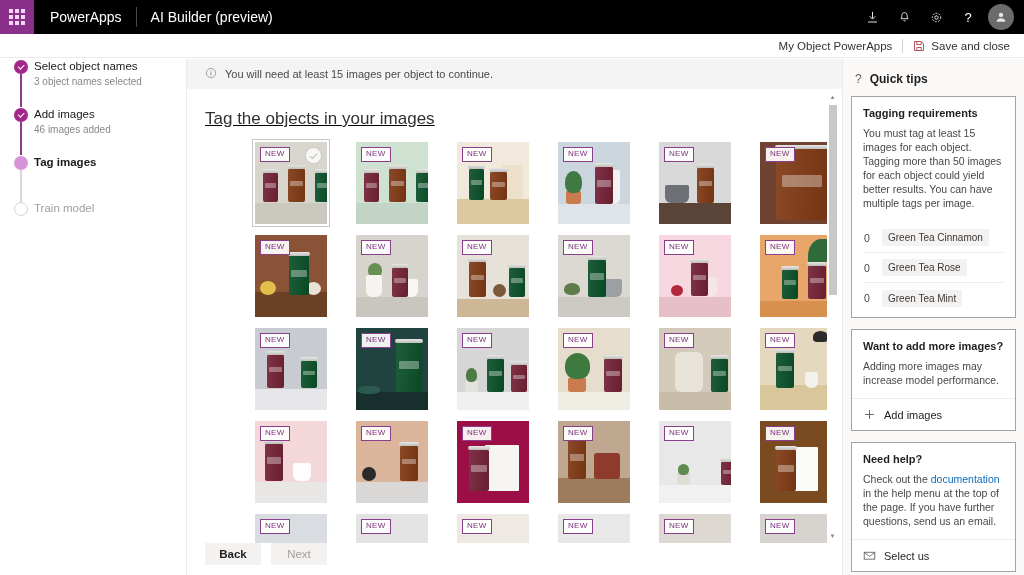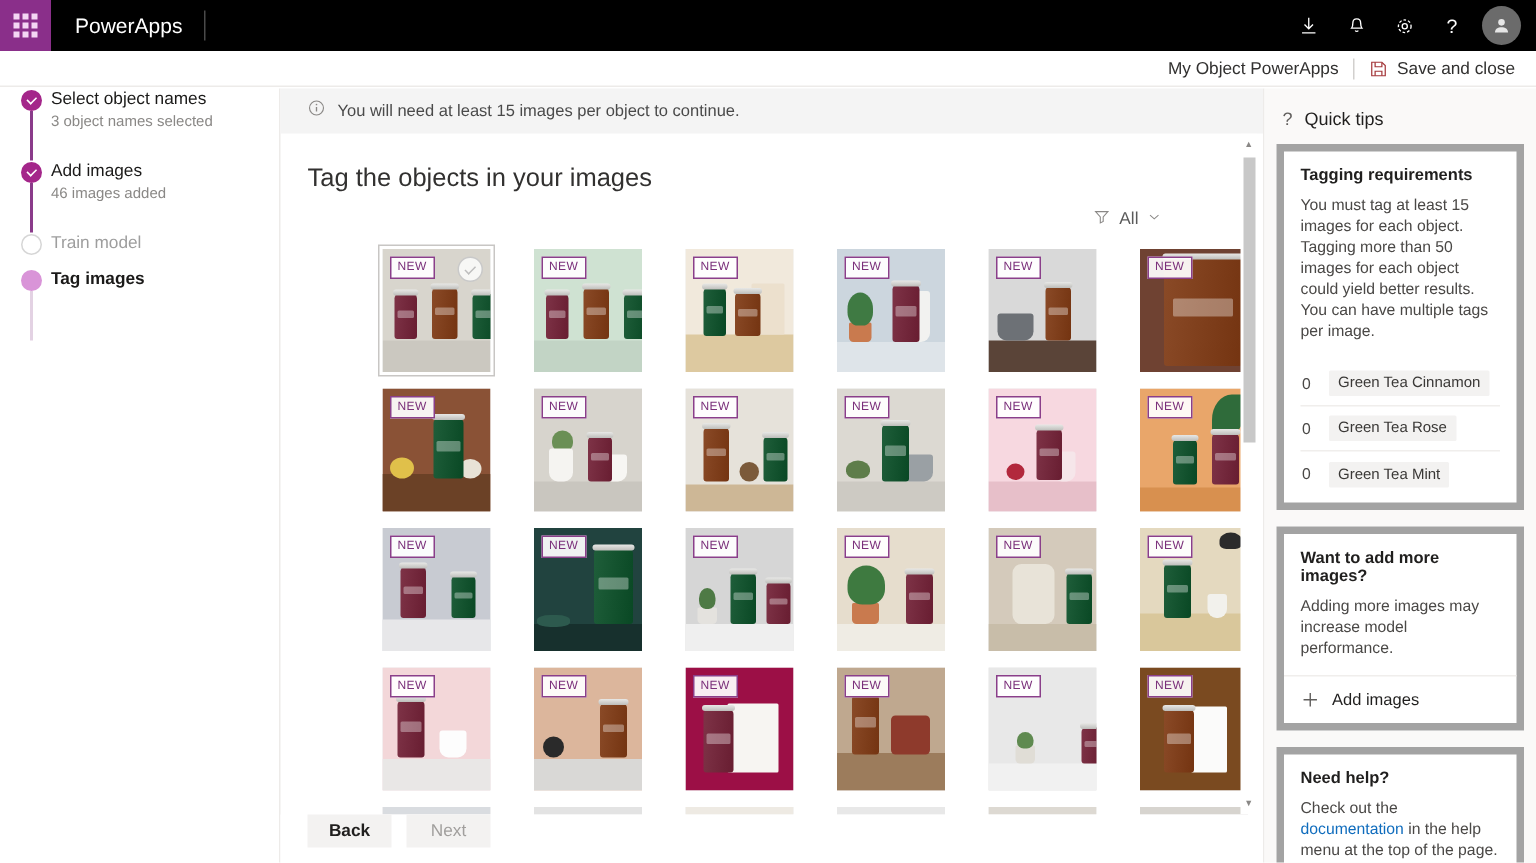--- a/index.html
+++ b/index.html
@@ -153,20 +153,21 @@
     background: #f4f4f4;
     display: flex; align-items: center;
     padding-left: 18px;
     gap: 8px;
   }
   .infobar .txt { font-size: 11px; color: #4a4a4a; }
   .panel-scroll {
     position: relative;
     height: 454px;
     overflow: hidden;
+    text-decoration: underline;
   }
   .panel-inner { padding: 0 24px 0 18px; }
   .page-title {
     font-size: 17px; color: #323130;
     padding-top: 20px;
     font-weight: normal;
   }
   .filter-row {
     display: flex; justify-content: flex-end; align-items: center;
     padding-top: 10px; padding-right: 44px;
@@ -323,24 +324,24 @@
     width: 181px; height: 516px;
     background: #faf9f8;
     padding: 8px 8px 0 8px;
     overflow: hidden;
   }
   .tips-head {
     display: flex; align-items: center; gap: 8px;
     padding: 5px 4px 10px 4px;
   }
   .tips-head .q { font-size: 12px; color: #605e5c; }
-  .tips-head .t { font-size: 12px; color: #201f1e; font-weight: normal; }
+  .tips-head .t { font-size: 12px; color: #201f1e; font-weight: bold; }
   .card {
     background: #ffffff;
-    border: 5px solid #a3a3a3;
+    border: 1px solid #a3a3a3;
     margin-bottom: 11px;
   }
   .card-body { padding: 10px 11px 11px 11px; }
   .card-title {
     font-size: 11px; color: #201f1e; font-weight: bold;
     margin-bottom: 7px;
   }
   .card-text {
     font-size: 10.5px; color: #4a4846; line-height: 14px;
   }
@@ -380,20 +381,21 @@
         <i></i>
         <i></i>
         <i></i>
         <i></i>
         <i></i>
         <i></i>
     </div>
   </div>
   <div class="suite-brand">PowerApps</div>
   <div class="suite-div"></div>
+  <div class="suite-app">AI Builder (preview)</div>
 
   <div class="suite-right">
     <div class="suite-icon">
       <svg width="13" height="13" viewBox="0 0 16 16">
           <path d="M8 1v8M4.5 6.5L8 10l3.5-3.5M2.5 13.5h11" stroke="#fff" stroke-width="1.1" fill="none"></path>
         </svg>
     </div>
     <div class="suite-icon">
       <svg width="13" height="13" viewBox="0 0 16 16">
           <path d="M8 2c-2 0-3.2 1.4-3.2 3.3 0 3-1 4.2-1 4.2h8.4s-1-1.2-1-4.2C11.2 3.4 10 2 8 2z" stroke="#fff" stroke-width="1.1" fill="none"></path>
@@ -444,32 +446,32 @@
 
     <div class="step" style="min-height:48px;">
       <span class="bullet done" style="top:1px;"></span>
       <span class="line" style="top:15px;height:33px;"></span>
       <div>
         <div class="step-title">Add images</div>
         <div class="step-sub">46 images added</div>
       </div>
     </div>
 
-    <div class="step" style="min-height:24px;">
-      <span class="bullet todo" style="top:1px;"></span>
-      <div>
-        <div class="step-title muted">Train model</div>
-      </div>
-    </div>
-
     <div class="step" style="min-height:46px;">
       <span class="bullet current" style="top:1px;"></span>
       <span class="line pale" style="top:15px;height:33px;"></span>
       <div>
         <div class="step-title strong">Tag images</div>
+      </div>
+    </div>
+
+    <div class="step" style="min-height:24px;">
+      <span class="bullet todo" style="top:1px;"></span>
+      <div>
+        <div class="step-title muted">Train model</div>
       </div>
     </div>
 
   </div>
 </div>
 
 <div class="center">
 
   <div class="infobar">
     <span>
@@ -479,35 +481,20 @@
           <circle cx="8" cy="4.9" r="0.75" fill="#8a8886"></circle>
         </svg>
     </span>
     <span class="txt">You will need at least 15 images per object to continue.</span>
   </div>
 
   <div class="panel-scroll">
     <div class="panel-inner">
       <div class="page-title">Tag the objects in your images</div>
 
-      <div class="filter-row">
-        <div class="filter-ctl">
-          <span>
-            <svg width="11" height="11" viewBox="0 0 16 16">
-                <path d="M2 3h12l-4.6 5.2v4.4L6.6 14V8.2z" stroke="#8a8886" stroke-width="1.05" fill="none"></path>
-              </svg>
-          </span>
-          <span>All</span>
-          <span>
-            <svg width="9" height="9" viewBox="0 0 16 16">
-                <path d="M3 6l5 4.5L13 6" stroke="#8a8886" stroke-width="1.2" fill="none"></path>
-              </svg>
-          </span>
-        </div>
-      </div>
 
       <div class="grid" id="image-grid">
           <div class="tile selected">
             <div class="photo" style="background: rgb(216, 213, 205);">
               <div class="shadow-floor" style="height:26%;background:rgba(0,0,0,0.06);"></div>
               <div class="can" style="left:8px;bottom:22px;width:15px;height:30px;background:linear-gradient(95deg,#7e3347,#681d31);">
                 <div class="lbl"></div>
               </div>
               <div class="can" style="left:33px;bottom:22px;width:17px;height:34px;background:linear-gradient(95deg,#8a4a27,#743411);">
                 <div class="lbl"></div>

